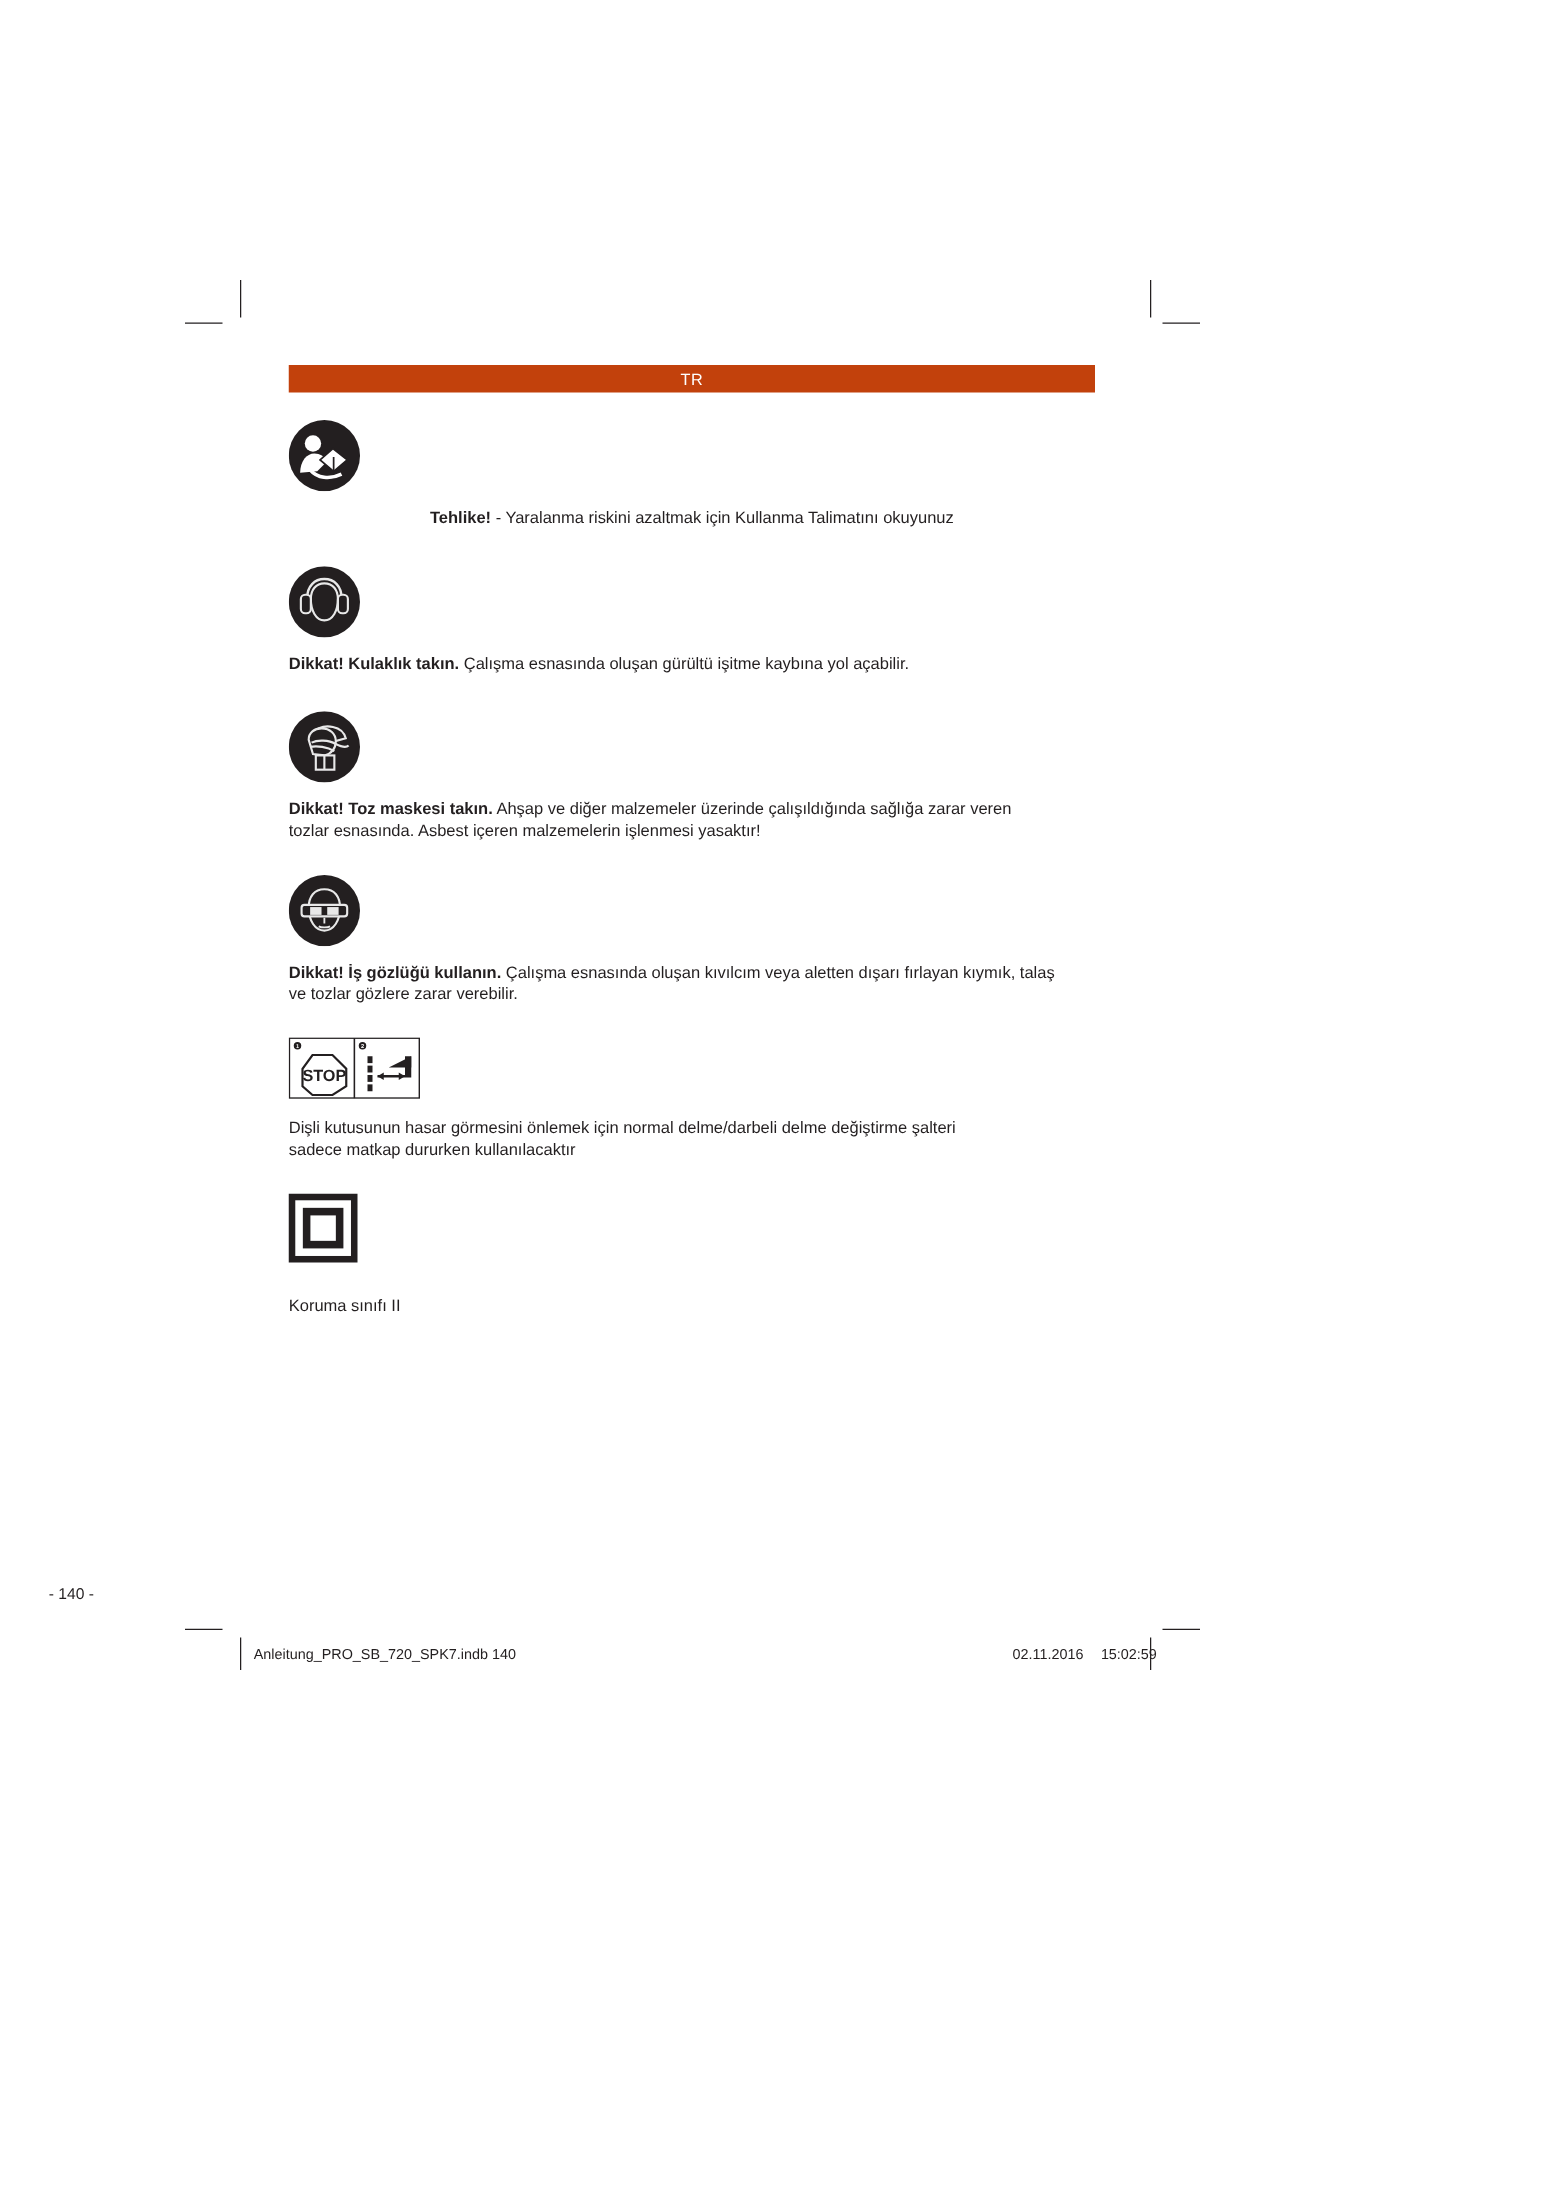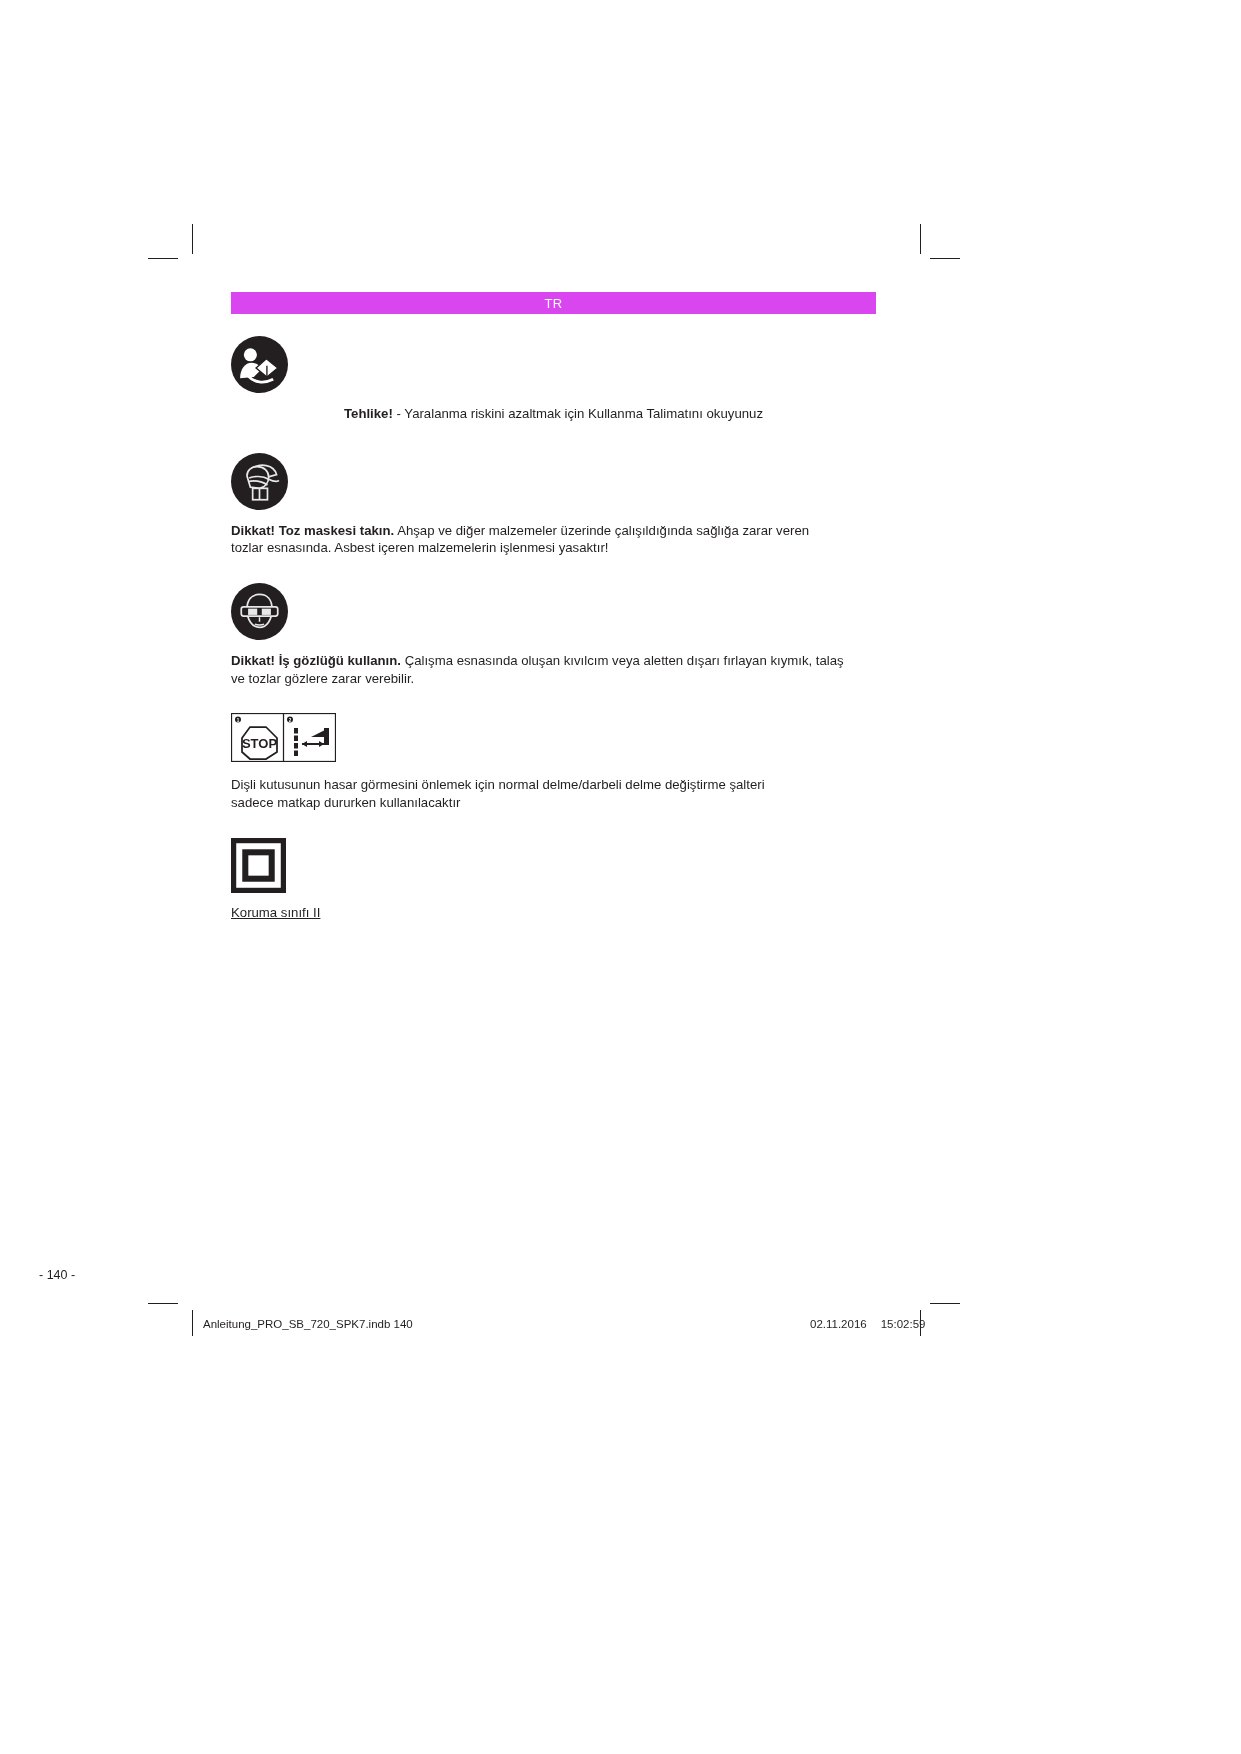--- a/index.html
+++ b/index.html
@@ -27,21 +27,21 @@
   
   .page {
     position: absolute;
     left: 231px;
     top: 292px;
     width: 645px;
   }
 
   .lang-bar {
     height: 22px;
-    background: #d946ef;
+    background: #c2410c;
     color: #ffffff;
     font-size: 13px;
     display: flex;
     align-items: center;
     justify-content: center;
     letter-spacing: 0.4px;
   }
 
   .block { margin-top: 18px; }
 
@@ -130,20 +130,34 @@
         <path d="M63 72 L63 52" stroke="#231f20" stroke-width="2.4" fill="none"></path>
         <path d="M38 78 C46 84 60 84 72 78 C62 82 48 82 38 78 Z" fill="#ffffff"></path>
         <path d="M30 70 C40 82 58 84 74 76" stroke="#ffffff" stroke-width="5" fill="none"></path>
       </svg>
     </span>
     <p class="caption" style="margin-top:12px;">
       <b>Tehlike!</b><span> - Yaralanma riskini azaltmak için Kullanma Talimatını okuyunuz</span>
     </p>
   </div>
 
+  <div class="block" style="margin-top:30px;">
+    <span>
+      <svg class="pictogram" viewBox="0 0 100 100" aria-hidden="true">
+        <circle cx="50" cy="50" r="50" fill="#231f20"></circle>
+        <path d="M26 44 C26 28 36 18 50 18 C64 18 74 28 74 44" fill="none" stroke="#e8e8e8" stroke-width="3.4"></path>
+        <path d="M50 24 C62 24 69 33 69 46 C69 62 62 76 50 76 C38 76 31 62 31 46 C31 33 38 24 50 24 Z" fill="#231f20" stroke="#e8e8e8" stroke-width="3"></path>
+        <rect x="17" y="40" width="14" height="26" rx="6" fill="#231f20" stroke="#e8e8e8" stroke-width="3"></rect>
+        <rect x="69" y="40" width="14" height="26" rx="6" fill="#231f20" stroke="#e8e8e8" stroke-width="3"></rect>
+      </svg>
+    </span>
+    <p class="caption" style="margin-top:12px;">
+      <b>Dikkat! Kulaklık takın.</b><span> Çalışma esnasında oluşan gürültü işitme kaybına yol açabilir.</span>
+    </p>
+  </div>
 
   <div class="block" style="margin-top:30px;">
     <span>
       <svg class="pictogram" viewBox="0 0 100 100" aria-hidden="true">
         <circle cx="50" cy="50" r="50" fill="#231f20"></circle>
         <path d="M30 36 C34 25 48 19 62 22 C72 24 78 30 80 38 L58 44 Z" fill="#231f20" stroke="#e8e8e8" stroke-width="3"></path>
         <path d="M28 40 C28 30 36 24 46 24 C58 24 66 32 66 42 C66 52 60 60 50 62 L34 60 Z" fill="#231f20" stroke="#e8e8e8" stroke-width="3"></path>
         <path d="M32 44 C40 40 56 40 66 46 C74 50 80 52 84 48" fill="none" stroke="#e8e8e8" stroke-width="3"></path>
         <path d="M30 50 C40 48 54 50 64 56" fill="none" stroke="#e8e8e8" stroke-width="3"></path>
         <rect x="38" y="62" width="26" height="20" fill="#231f20" stroke="#e8e8e8" stroke-width="3"></rect>
@@ -204,21 +218,21 @@
     </p>
   </div>
 
   <div class="block" style="margin-top:26px;">
     <span>
       <svg class="pic-class2" viewBox="0 0 100 100" aria-hidden="true">
         <rect x="2" y="2" width="96" height="96" fill="none" stroke="#231f20" stroke-width="15"></rect>
         <rect x="26" y="26" width="48" height="48" fill="none" stroke="#231f20" stroke-width="11"></rect>
       </svg>
     </span>
-    <p class="caption" style="margin-top:11px;text-decoration:underline;">
+    <p class="caption" style="margin-top:26px;">
       <span>Koruma sınıfı II</span>
     </p>
   </div>
 
 </div>
 
 <div class="page-number">
   <span>- 140 -</span>
 </div>
 

